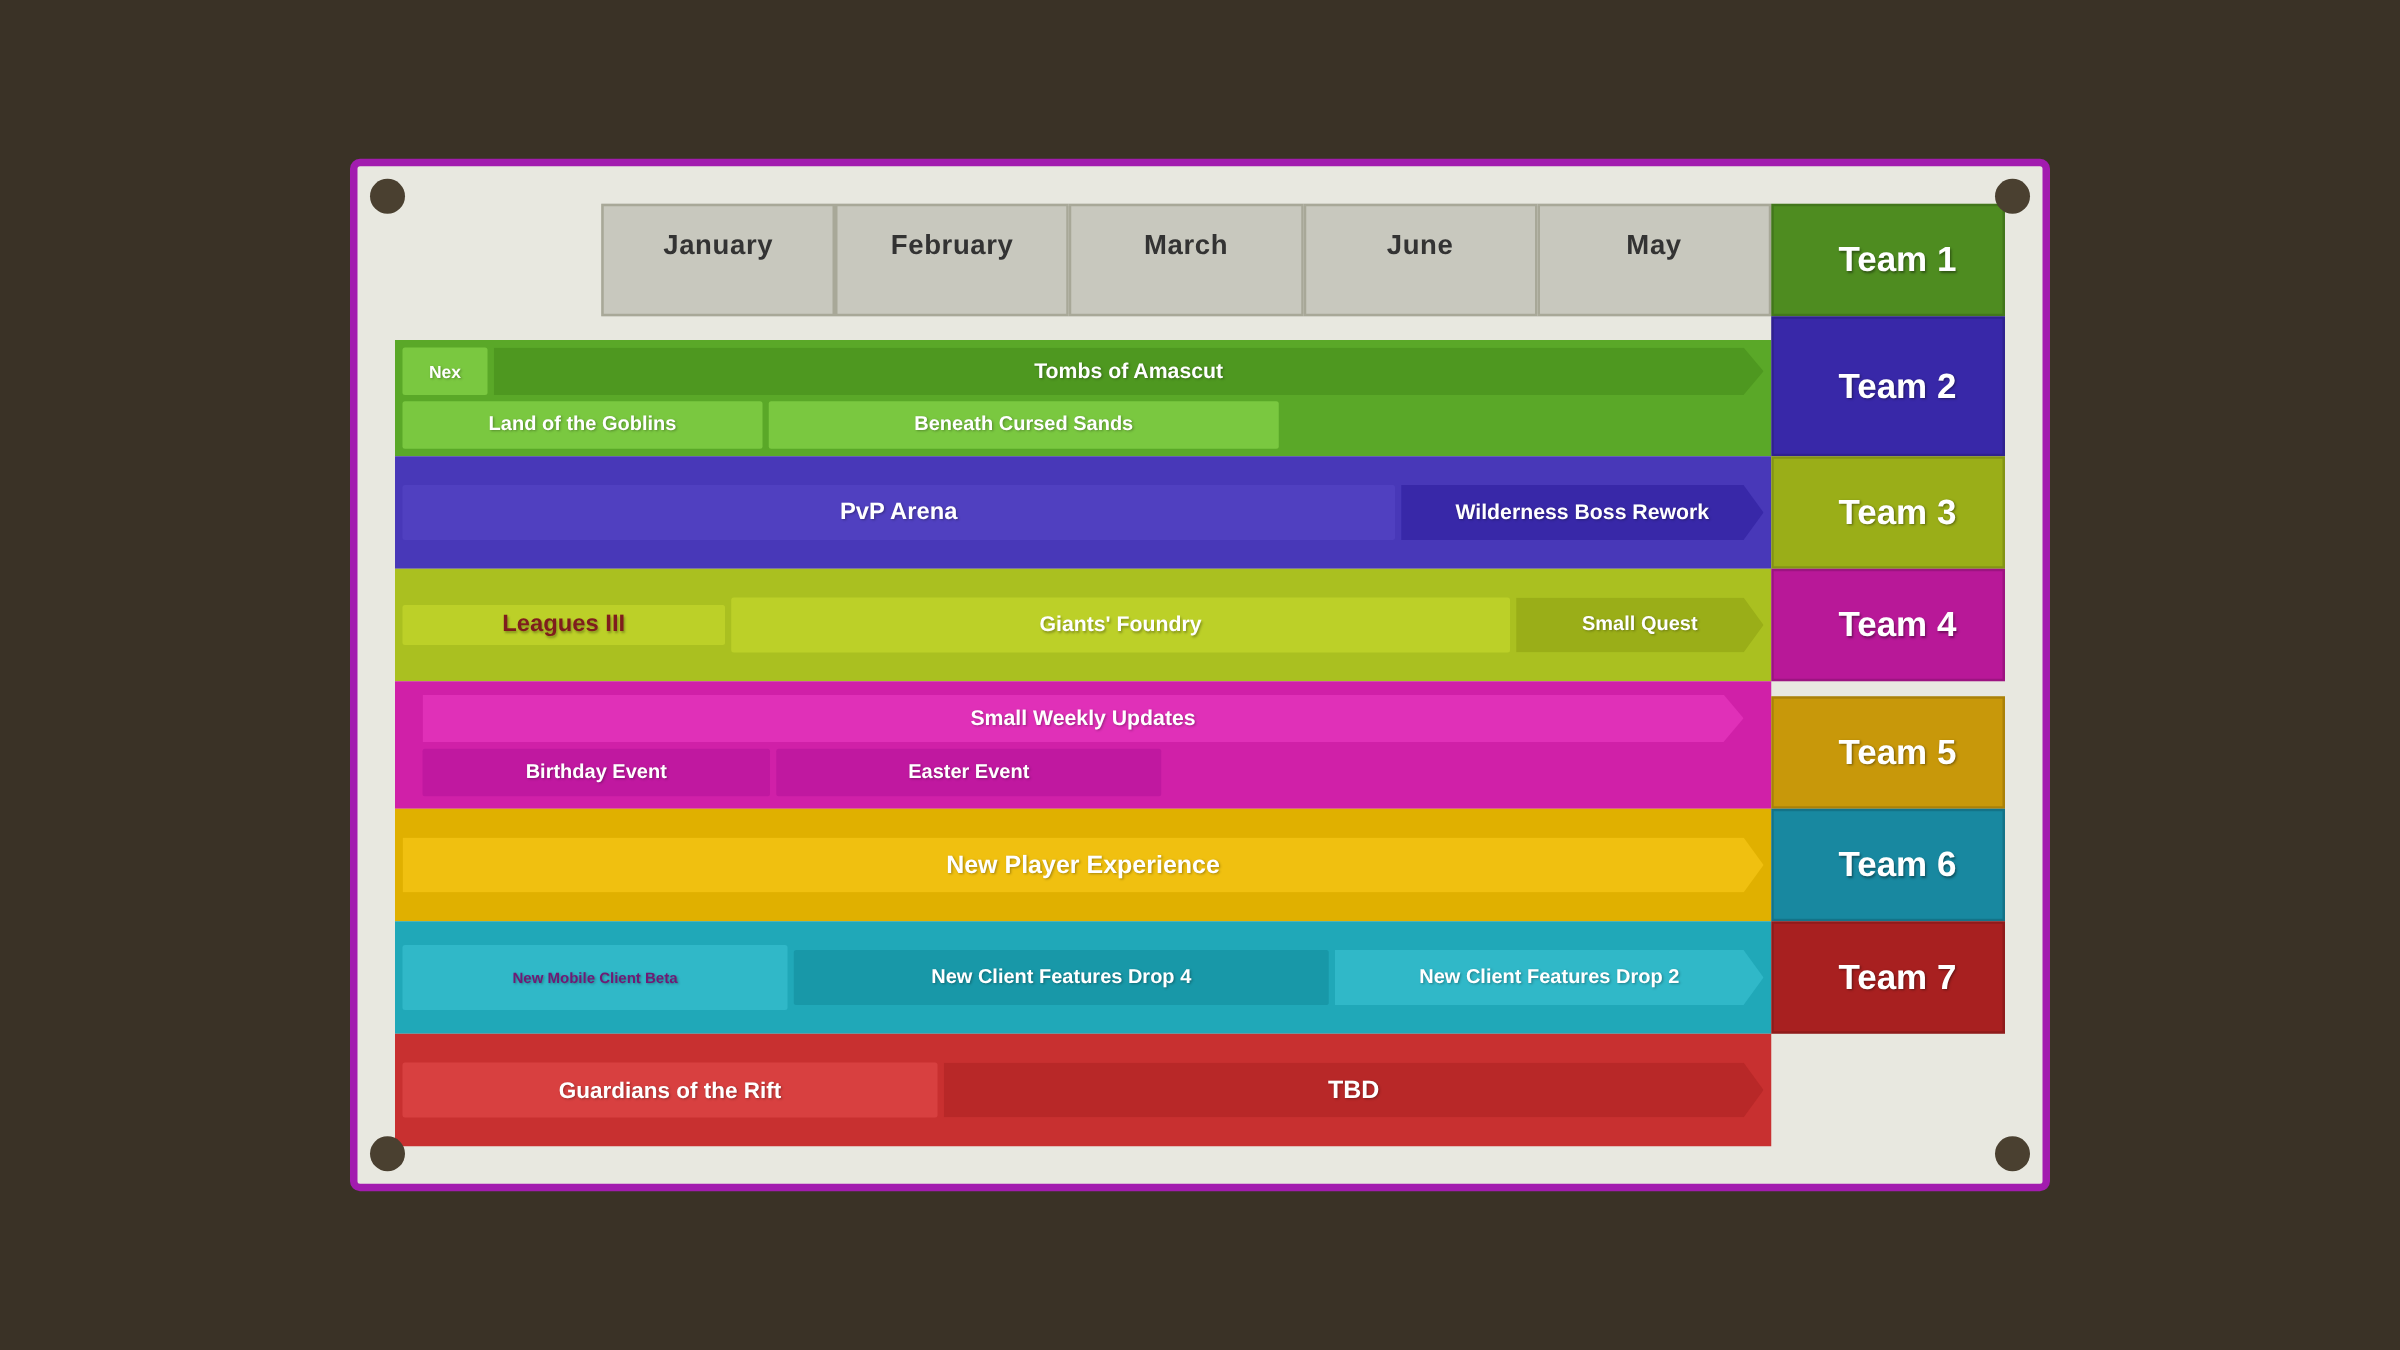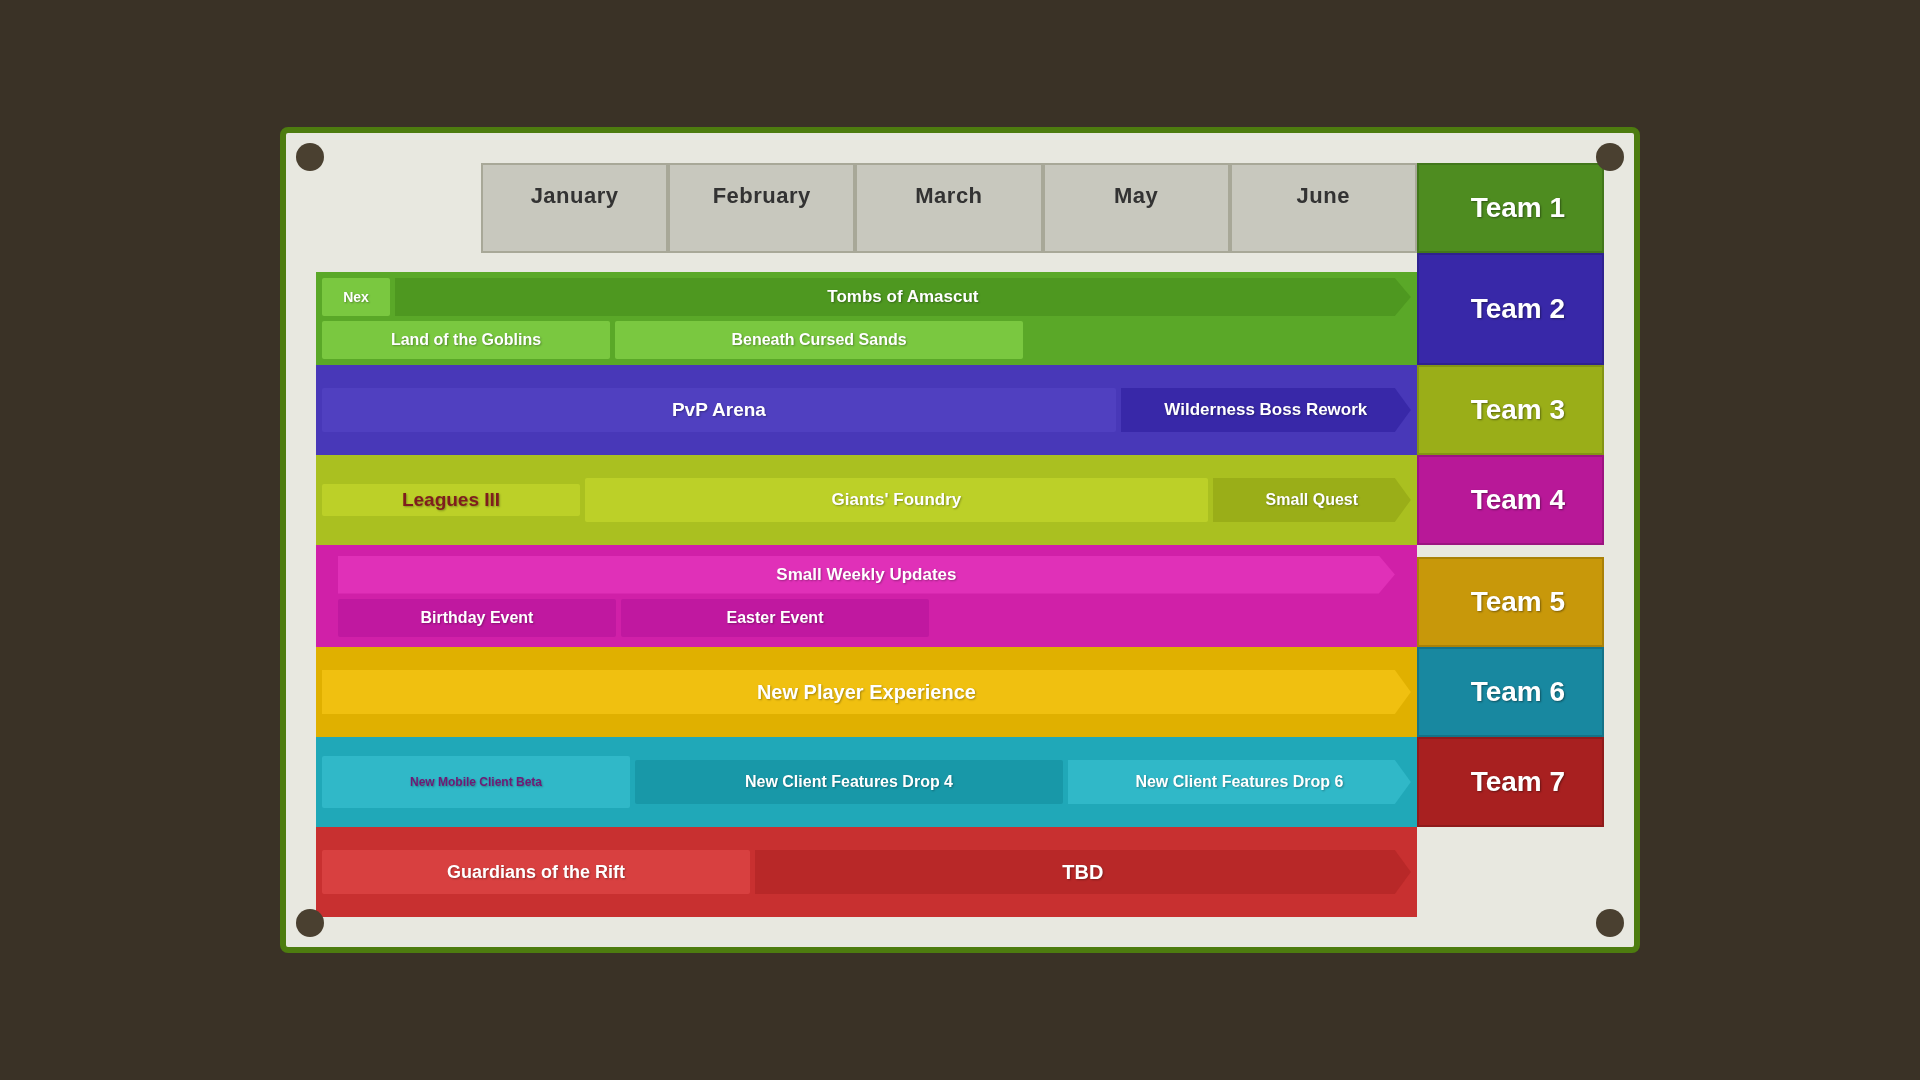--- a/index.html
+++ b/index.html
@@ -9,21 +9,21 @@
       height: 1080px;
       background: #3a3226;
       display: flex;
       align-items: center;
       justify-content: center;
       font-family: 'Arial Black', 'Arial Bold', Arial, sans-serif;
     }
 
     .board {
       background: #e8e8e0;
-      border: 6px solid #4d7c0f;
+      border: 6px solid #a21caf;
       border-radius: 8px;
       width: 1360px;
       padding: 30px 30px 30px 30px;
       position: relative;
     }
 
     .board::before, .board::after {
       content: '';
       position: absolute;
       width: 28px;
@@ -107,22 +107,22 @@
 <div class="board">
   <div class="corner-bl"></div>
   <div class="corner-br"></div>
 
   <div class="grid">
 
     <div class="month-header" style="background:transparent;border:none;"></div>
     <div class="month-header">January</div>
     <div class="month-header">February</div>
     <div class="month-header">March</div>
+    <div class="month-header">June</div>
     <div class="month-header">May</div>
-    <div class="month-header">June</div>
 
     <div class="team-label team1-bg" style="font-size:28px;">Team 1</div>
     <div class="team-content" style="background:#5aa828; grid-column: span 6; padding: 6px 6px; display:flex; gap:5px; justify-content:center;margin-top:19px;">
       <div style="display:flex; gap:5px; align-items:center; height:38px;">
         <div style="
           flex: 0 0 68px; height:38px; background:#7ac840; display:flex; align-items:center; justify-content:center;
           font-size:14px; font-weight:900; color:white; text-shadow:1px 1px 2px rgba(0,0,0,0.3); border-radius:2px;">Nex</div>
         <div style="
           flex:1; height:38px; background:#4e9820;
           clip-path: polygon(0 0, calc(100% - 16px) 0, 100% 50%, calc(100% - 16px) 100%, 0 100%);
@@ -199,21 +199,21 @@
       <div style="
         flex: 0 0 308px; height:52px; background:#30b8c8; display:flex; align-items:center; justify-content:center;
         font-size:12px; font-weight:900; color:#701a75; text-shadow:1px 1px 2px rgba(0,0,0,0.3); border-radius:2px;">New Mobile Client Beta</div>
       <div style="
         flex: 0 0 428px; height:44px; background:#1898a8; display:flex; align-items:center; justify-content:center;
         font-size:16px; font-weight:900; color:white; text-shadow:1px 1px 2px rgba(0,0,0,0.3); border-radius:2px;">New Client Features Drop 4</div>
       <div style="
         flex:1; height:44px; background:#30b8c8;
         clip-path: polygon(0 0, calc(100% - 16px) 0, 100% 50%, calc(100% - 16px) 100%, 0 100%);
         display:flex; align-items:center; justify-content:center;
-        font-size:16px; font-weight:900; color:white; text-shadow:1px 1px 2px rgba(0,0,0,0.3);">New Client Features Drop 6</div>
+        font-size:16px; font-weight:900; color:white; text-shadow:1px 1px 2px rgba(0,0,0,0.3);">New Client Features Drop 2</div>
     </div>
 
     <div class="team-label team7-bg" style="background:#a82020; font-size:28px;">Team 7</div>
     <div style="background:#c83030; grid-column: span 6; padding: 10px 6px; display:flex; align-items:center; gap:5px; min-height:90px;">
       <div style="
         flex: 0 0 428px; height:44px; background:#d84040; display:flex; align-items:center; justify-content:center;
         font-size:18px; font-weight:900; color:white; text-shadow:1px 1px 2px rgba(0,0,0,0.3); border-radius:2px;">Guardians of the Rift</div>
       <div style="
         flex:1; height:44px; background:#b82828;
         clip-path: polygon(0 0, calc(100% - 16px) 0, 100% 50%, calc(100% - 16px) 100%, 0 100%);

